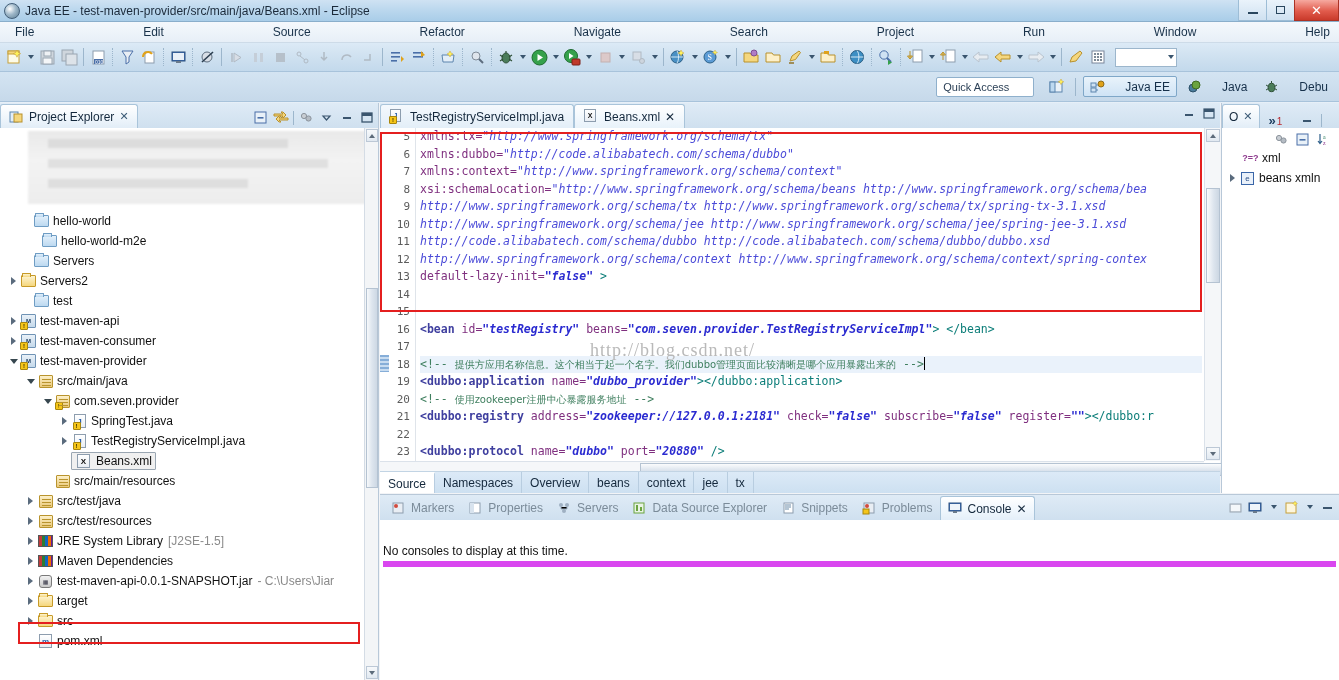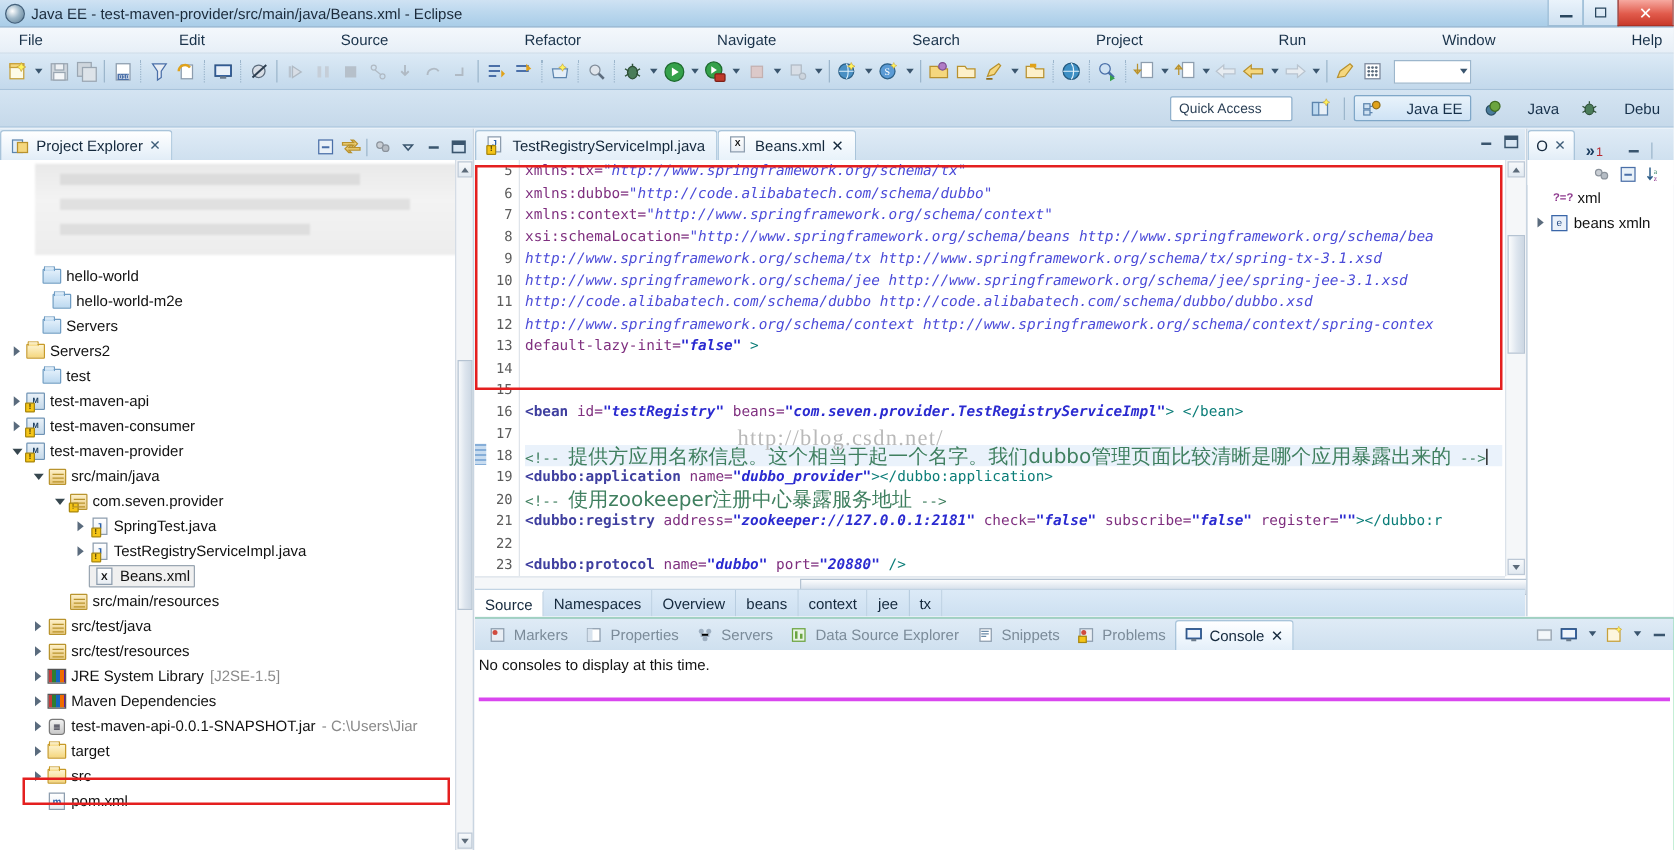--- a/index.html
+++ b/index.html
@@ -268,21 +268,21 @@
     position:absolute; left:40px; top:0; right:18px; bottom:0;
     overflow:hidden;
   }
   .cl { height:17.5px; line-height:17.5px; white-space:nowrap; color:#111; }
   .cl.hl { background:#eaf2fb; }
   .k-tag { color:#3f3f9f; font-weight:bold;}
   .k-attr { color:#7f2f7f; }
   .k-val { color:#2a2ad0; font-style:italic; font-weight:bold;}
   .k-url { color:#4b4bd8; font-style:italic; }
   .k-cmt { color:#3f7f5f; }
-  .k-cmt-cn { color:#3f7f5f; font-family:"DejaVu Sans",sans-serif; font-size:16px;}
+  .k-cmt-cn { color:#3f7f5f; font-family:"DejaVu Sans",sans-serif; font-size:10px;}
   .k-teal { color:#0b7d78; }
   .redframe {
     position:absolute; border:2px solid #e41f1f; pointer-events:none;
   }
   .caret { display:inline-block; width:1px; height:13px; background:#000; vertical-align:-2px;}
   .ed-vscroll {
     position:absolute; right:0; top:25px; width:16px; bottom:32px;
     background:#f5f7f9; border-left:1px solid #dbe2ea;
   }
   .ed-vscroll .thumb {
@@ -329,21 +329,21 @@
   .ol-tools {
     height:20px; display:flex; align-items:center; justify-content:flex-end;
     gap:6px; padding-right:8px; padding-top:3px;
     background:#fff;
   }
   .ol-item { height:20px; display:flex;align-items:center; font-size:12px; color:#111; padding-left:4px;}
 
   
   .bottom {
     position:absolute; left:380px; top:391px; width:959px; height:186px;
-    background:#22c55e; border-top:1px solid #b8c8d8;
+    background:#a21caf; border-top:1px solid #b8c8d8;
   }
   .bt-tabbar {
     height:25px;
     background: linear-gradient(180deg,#dfebf6 0%,#cfe0ef 100%);
     display:flex; align-items:flex-end; position:relative;
     padding-left:4px;
   }
   .bt-tab {
     height:24px; display:flex;align-items:center; gap:5px; padding:0 7px;
     font-size:12px; color:#7b8b99;
@@ -352,21 +352,21 @@
     color:#14283c;
     background: linear-gradient(180deg,#ffffff 0%,#f0f7fd 55%,#e4eff9 100%);
     border:1px solid #a9c4da; border-bottom:none; border-radius:3px 3px 0 0;
   }
   .bt-tools { position:absolute; right:4px; bottom:3px; display:flex;align-items:center;gap:5px;}
   .console-body {
     position:absolute; left:0; top:25px; right:0; bottom:0;
     background:#fff; padding:5px 3px;
     font-size:12px; color:#111;
   }
-  .console-line { border-bottom:3px solid #d946ef; padding-bottom:19px; }
+  .console-line { border-bottom:6px solid #d946ef; padding-bottom:3px;margin-top:19px; }
 
   
   .folder {
     width:15px;height:12px;position:relative;
     background:linear-gradient(180deg,#fdf4d2 0%,#f5d77e 100%);
     border:1px solid #c79a28; border-radius:1px;
   }
   .folder.blue {
     background:linear-gradient(180deg,#e3f0fb 0%,#bdd9f0 100%);
     border-color:#6f9dc4;

